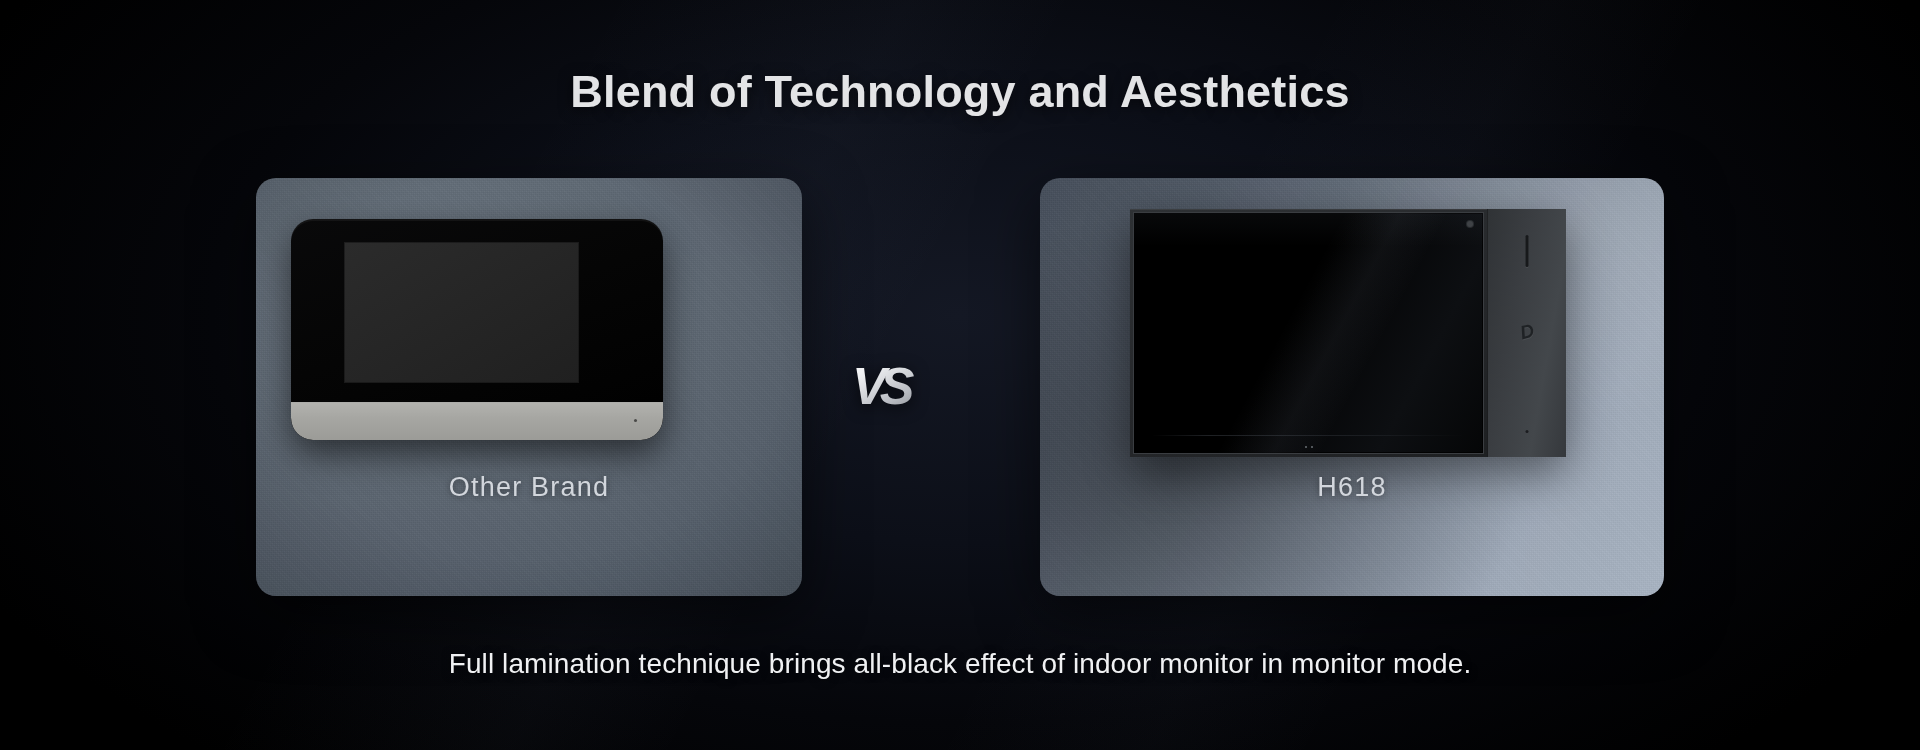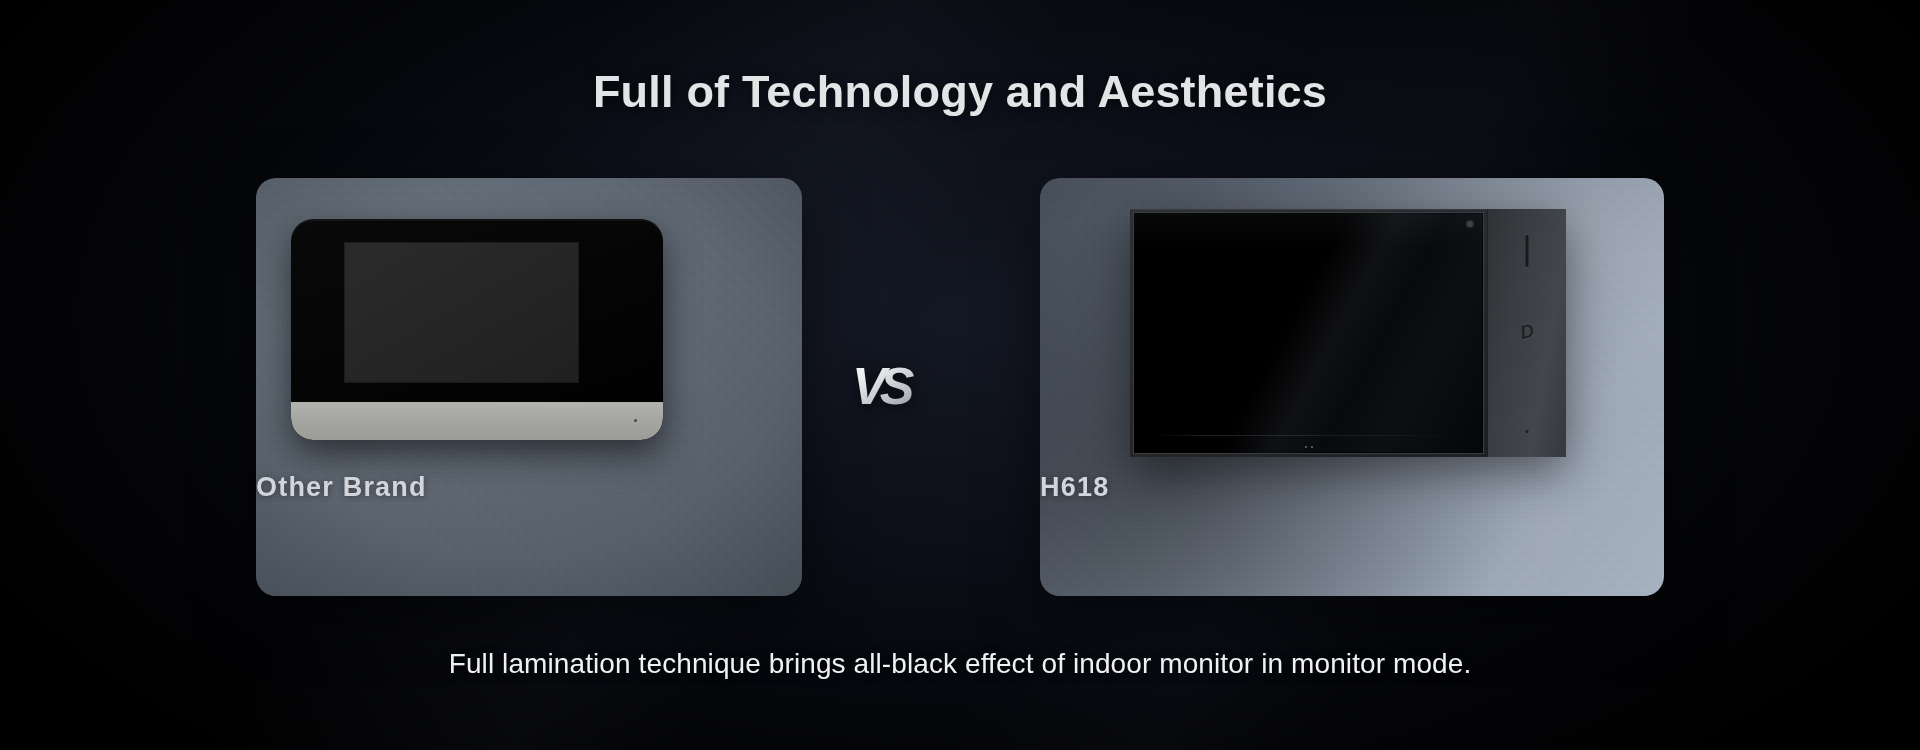--- a/index.html
+++ b/index.html
@@ -83,23 +83,23 @@
     position:absolute; inset:0;
     background:
       radial-gradient(ellipse 560px 420px at 22% 70%, rgba(0,0,0,.30) 0%, rgba(0,0,0,0) 62%),
       radial-gradient(ellipse 420px 320px at 88% 12%, rgba(255,255,255,.13) 0%, rgba(255,255,255,0) 60%);
     pointer-events:none;
   }
 
   
   .panel-label {
     position:absolute; left:0; width:100%;
-    text-align:left;
+    text-align:center;
     font-size:27px;
-    font-weight:700;
+    font-weight:400;
     letter-spacing:1.2px;
     color:#d2d6dc;
     text-shadow:0 1px 6px rgba(0,0,0,.4);
   }
   #panel-left  .panel-label { top:294px; }
   #panel-right .panel-label { top:294px; }
 
   
   #device-other {
     position:absolute;
@@ -238,21 +238,21 @@
     white-space:nowrap;
   }
 </style>
 </head>
 <body>
 
 <div id="stage">
 
   <div class="bg-sheen"></div>
 
-  <h1 class="title">Full of Technology and Aesthetics</h1>
+  <h1 class="title">Blend of Technology and Aesthetics</h1>
 
   <div class="panel" id="panel-left">
     <div class="tex"></div>
     <div class="vig"></div>
 
     <div id="device-other">
       <div class="screen"></div>
       <div class="chin">
         <div class="chin-dot"></div>
       </div>

